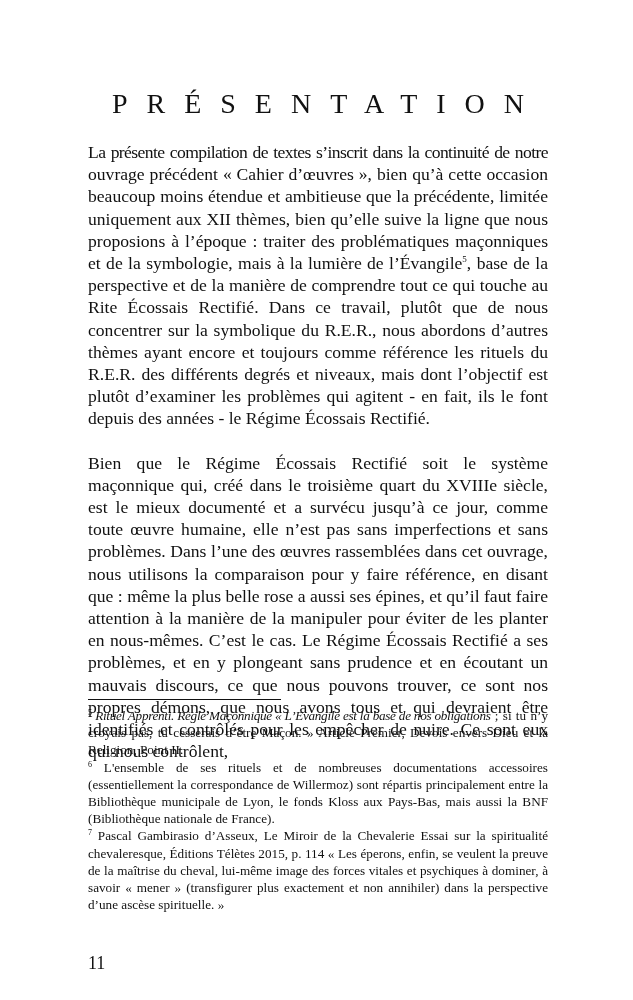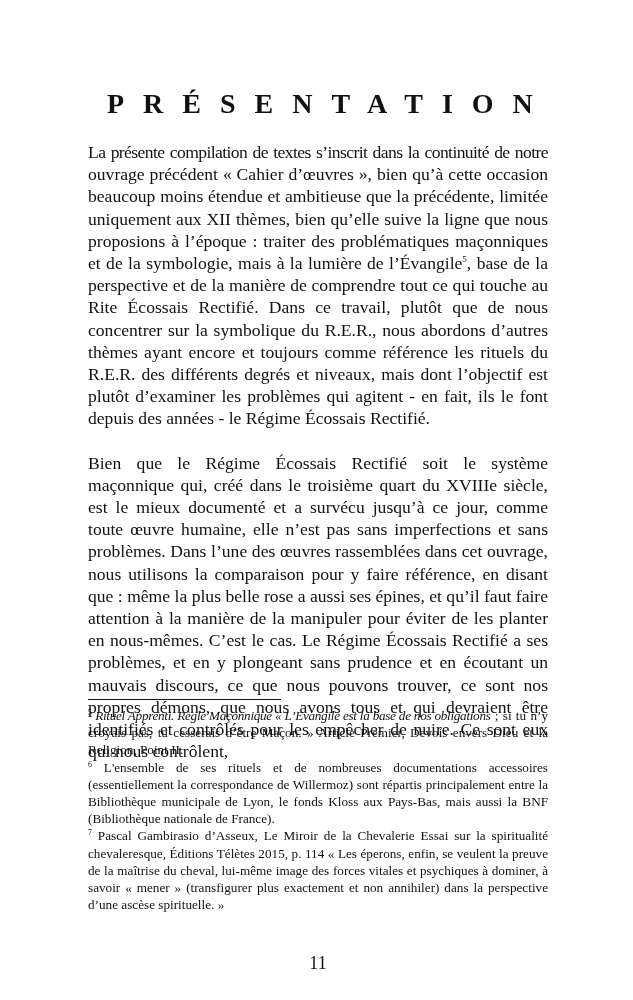--- a/index.html
+++ b/index.html
@@ -25,21 +25,21 @@
     .title {
       position: absolute;
       left: 0;
       top: 87px;
       width: 460px;
       text-align: center;
       font-size: 28px;
       letter-spacing: 19px;
       padding-left: 19px;
       box-sizing: border-box;
-      font-weight: bold;
+      font-weight: normal;
       margin: 0;
       line-height: 34px;
       color: #111;
     }
     .body-text {
       position: absolute;
       left: 0;
       top: 141px;
       width: 460px;
       font-size: 17.6px;
@@ -91,21 +91,20 @@
     sup.fn-num {
       font-size: 8px;
       vertical-align: 5px;
       line-height: 0;
     }
     .page-number {
       position: absolute;
       left: 0;
       top: 952px;
       width: 460px;
-      text-align: center;
       font-size: 18px;
       line-height: 22px;
     }
   </style>
 </head>
 <body>
 
 <div class="page">
 
   <h1 class="title">PRÉSENTATION</h1>

